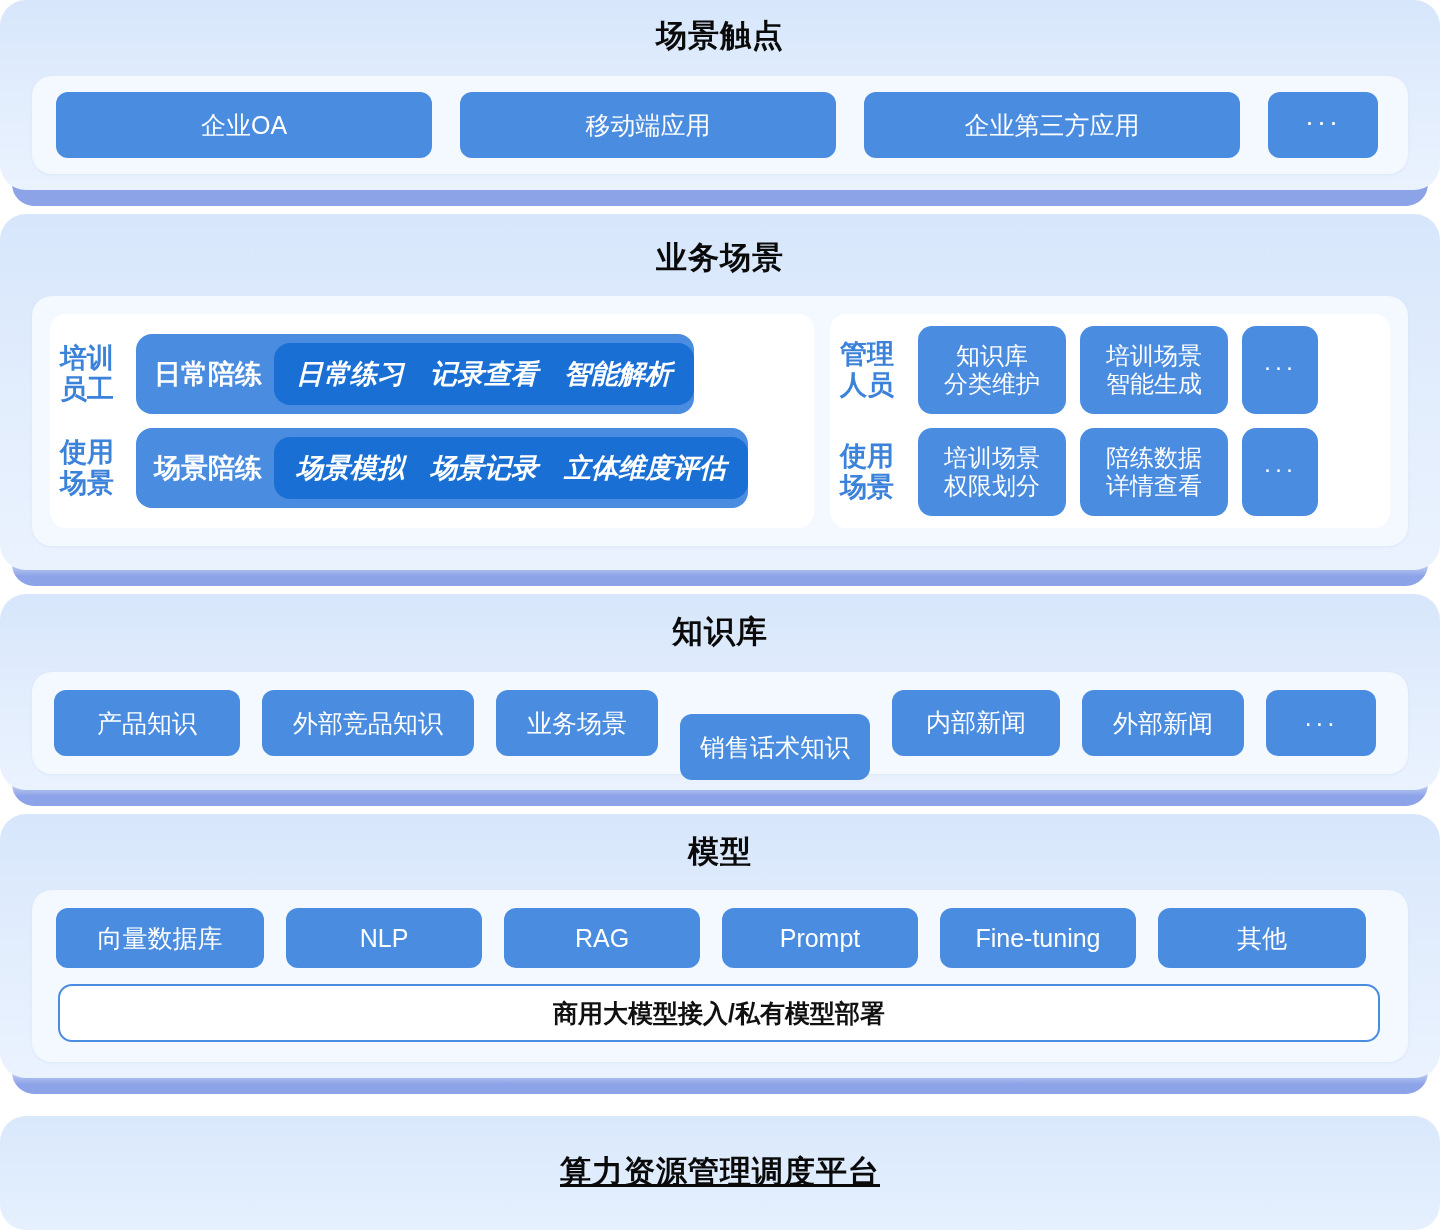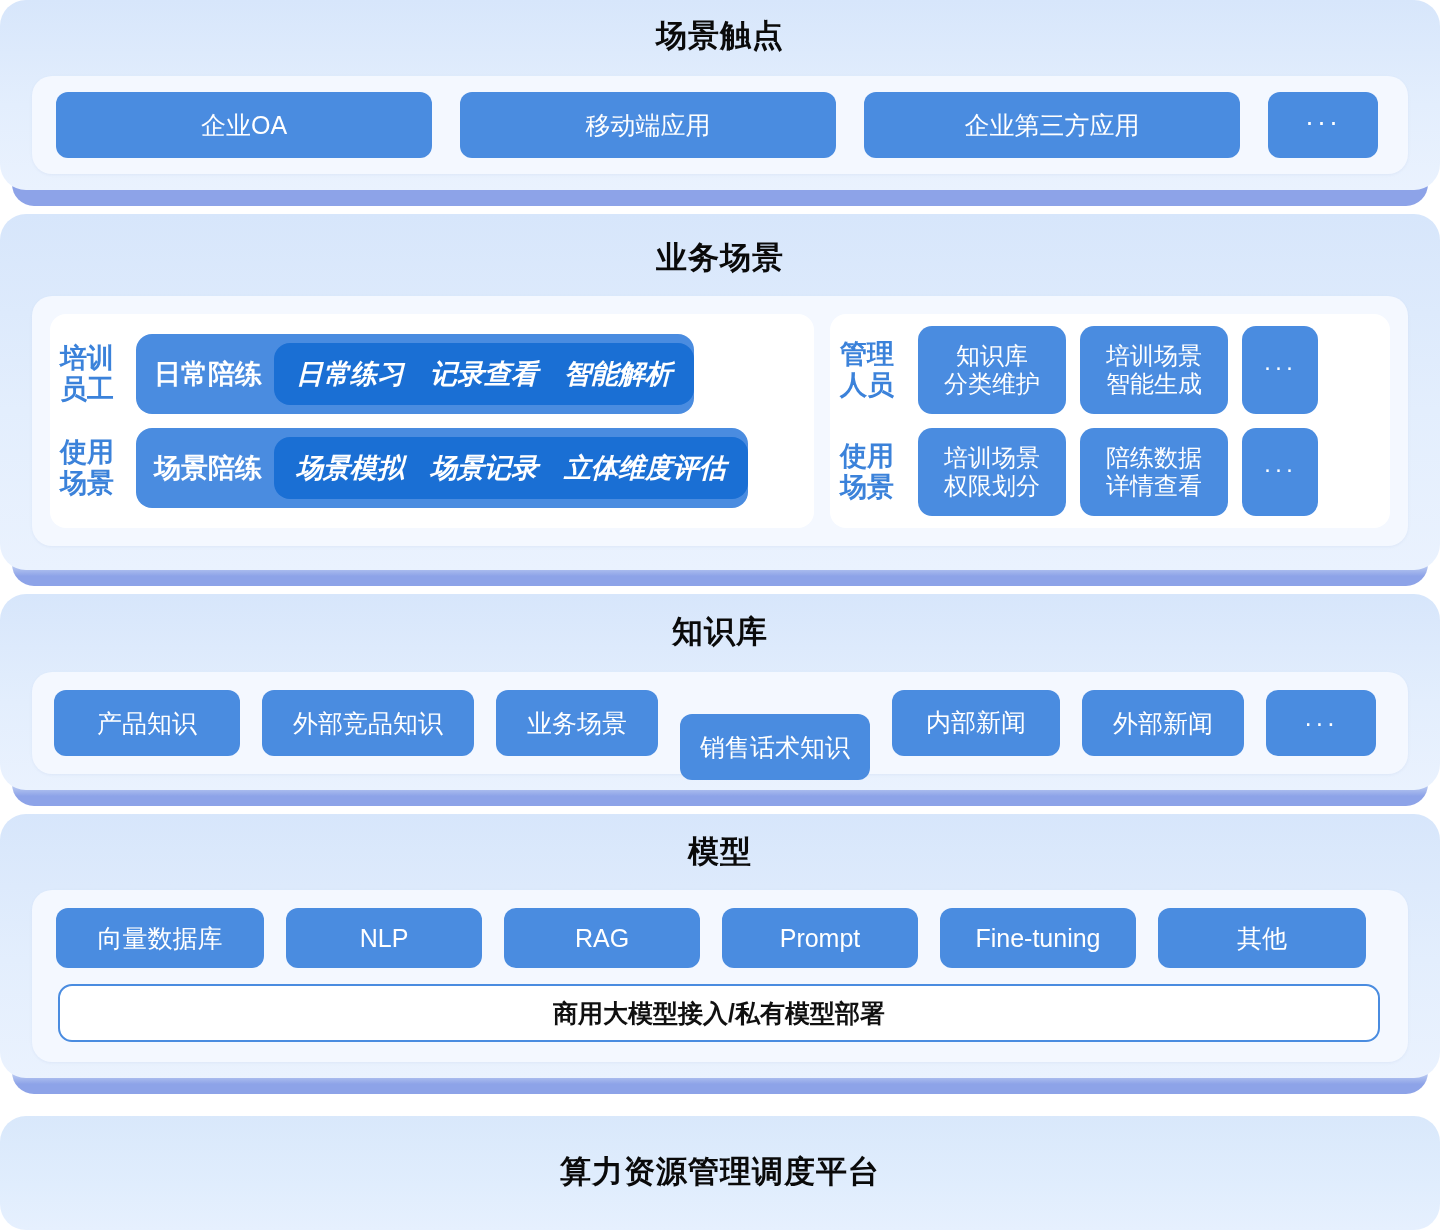--- a/index.html
+++ b/index.html
@@ -111,21 +111,21 @@
     display:flex;align-items:center;justify-content:center;
     color:#101010;font-size:25px;font-weight:bold;box-sizing:border-box;
   }
 
   
   #sec5{top:1116px;height:114px;}
   #sec5 .panel{
     height:114px;
     background:linear-gradient(180deg,#d9e8fb 0%,#e0edfd 60%,#e6f0fe 100%);
   }
-  #sec5 .sec-title{position:absolute;top:40px;left:0;right:0;}
+  #sec5 .sec-title{position:absolute;top:40px;left:0;right:0;text-decoration:underline;}
 </style>
 </head>
 <body>
 
 <div id="stage">
 
   <div class="layer" id="sec1">
     <div class="shadowbar"></div>
     <div class="panel">
       <div class="sec-title">场景触点</div>

